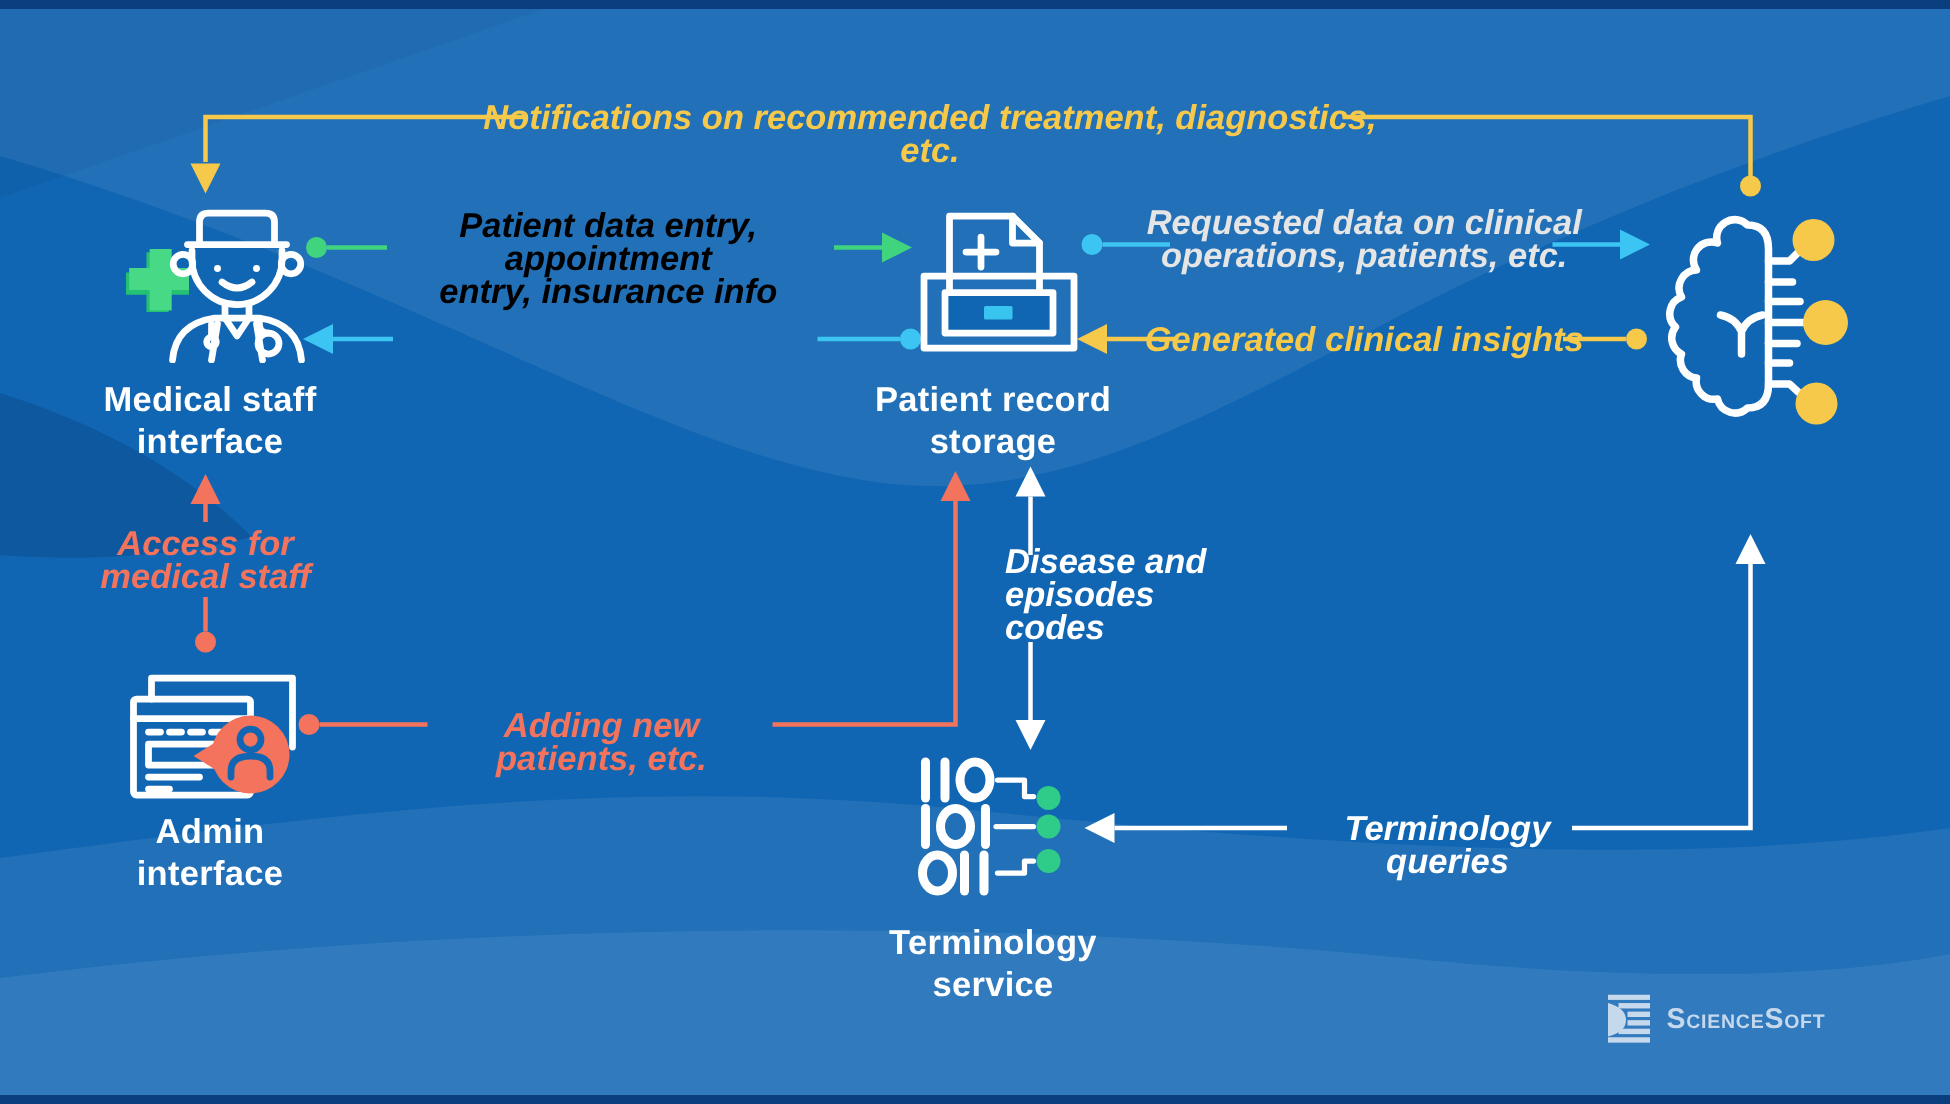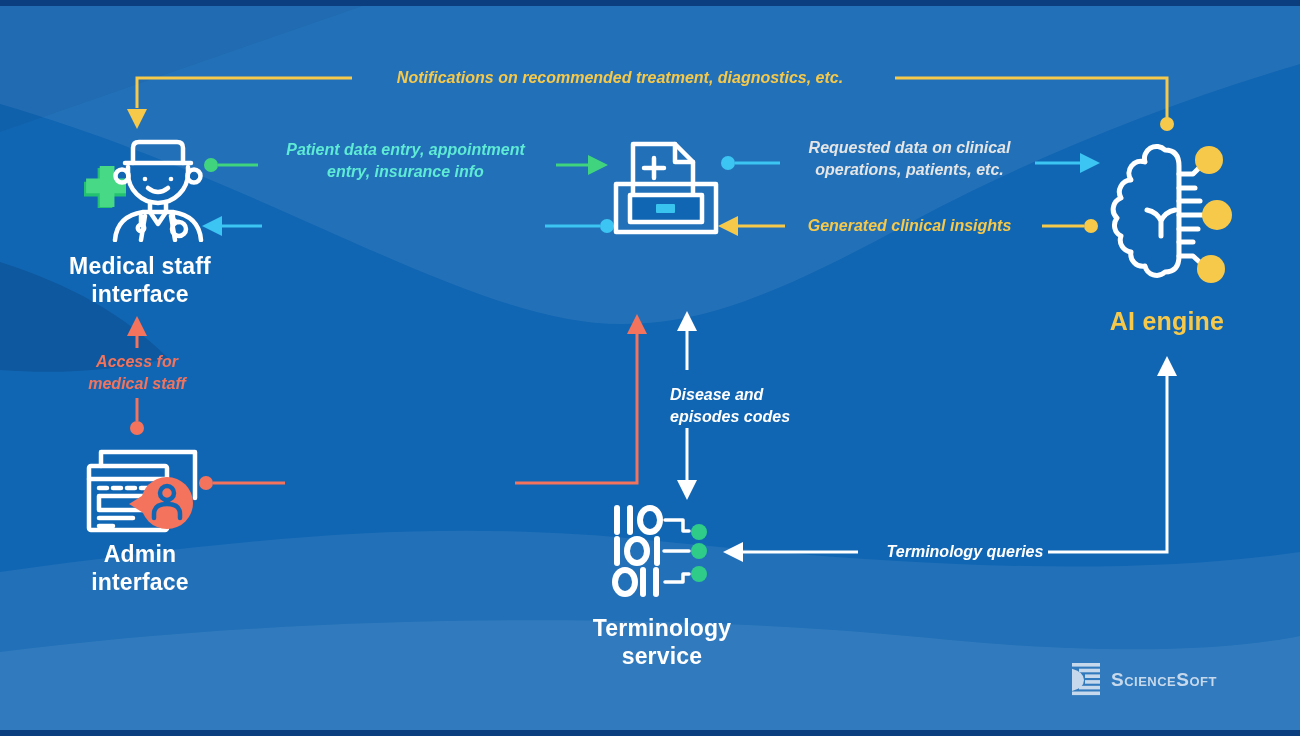--- a/index.html
+++ b/index.html
@@ -9,24 +9,24 @@
     font-family:"Liberation Sans","DejaVu Sans",sans-serif;
   }
   #bg-waves{position:absolute;left:0;top:0;width:1300px;height:736px;}
   .abs{position:absolute;}
   .node-label{
     position:absolute;color:#ffffff;font-weight:bold;font-size:23px;line-height:28px;
     text-align:center;white-space:pre-line;letter-spacing:0.2px;
   }
   .node-label.yellow{color:#f6c94a;font-size:25px;}
   .edge-label{
-    position:absolute;font-weight:bold;font-style:italic;font-size:16px;line-height:22px;
+    position:absolute;font-weight:bold;font-style:italic;font-size:23px;line-height:22px;
     text-align:center;white-space:pre-line;
   }
-  .c-green{color:#5eead4;}
+  .c-green{color:#000000;}
   .c-cyan{color:#e5e5e5;}
   .c-yellow{color:#f6c94a;}
   .c-coral{color:#f3735c;}
   .c-white{color:#ffffff;}
   #logo{position:absolute;left:1072px;top:663px;display:flex;align-items:center;gap:9px;}
   #logo .logo-text{
     color:#c6d8ec;font-size:19px;font-weight:bold;font-variant:small-caps;
     letter-spacing:0.5px;line-height:34px;
   }
 </style>
@@ -198,35 +198,37 @@
       <path d="M59,51 H84"></path>
       <path d="M60,82 H78 V74 H84"></path>
     </g>
     <circle cx="94" cy="32" r="8" fill="#2fcb88" stroke="none"></circle>
     <circle cx="94" cy="51" r="8" fill="#2fcb88" stroke="none"></circle>
     <circle cx="94" cy="74" r="8" fill="#2fcb88" stroke="none"></circle>
   </svg>
 
   <div class="node-label" style="left:30px;top:252px;width:220px">Medical staff
 interface</div>
-  <div class="node-label yellow" style="left:1057px;top:307px;width:220px">AI engine</div>
+  <div class="node-label" style="left:552px;top:252px;width:220px">Patient record
+storage</div>
   <div class="node-label" style="left:30px;top:540px;width:220px">Admin
 interface</div>
   <div class="node-label" style="left:552px;top:614px;width:220px">Terminology
 service</div>
 
   <div class="edge-label c-yellow" style="left:315px;top:67px;width:610px">Notifications on recommended treatment, diagnostics, etc.</div>
   <div class="edge-label c-green" style="left:248px;top:139px;width:315px">Patient data entry, appointment
 entry, insurance info</div>
   <div class="edge-label c-cyan" style="left:752px;top:137px;width:315px">Requested  data on clinical
 operations, patients, etc.</div>
   <div class="edge-label c-yellow" style="left:752px;top:215px;width:315px">Generated clinical insights</div>
   <div class="edge-label c-coral" style="left:57px;top:351px;width:160px">Access for
 medical staff</div>
-  <div class="edge-label c-white" style="left:670px;top:384px;width:160px;text-align:left">Disease and
+  <div class="edge-label c-coral" style="left:290px;top:472px;width:222px">Adding new patients, etc.</div>
+  <div class="edge-label c-white" style="left:670px;top:363px;width:160px;text-align:left">Disease and
 episodes codes</div>
   <div class="edge-label c-white" style="left:870px;top:541px;width:190px">Terminology queries</div>
 
   <div id="logo">
     <svg width="30" height="34" viewBox="0 0 30 34" aria-hidden="true" fill="#c6d8ec">
       <rect x="0" y="0" width="28" height="3.6"></rect>
       <rect x="7" y="5.7" width="21" height="3.6"></rect>
       <rect x="13" y="11.4" width="15" height="3.6"></rect>
       <rect x="13" y="17.1" width="15" height="3.6"></rect>
       <rect x="7" y="22.8" width="21" height="3.6"></rect>

